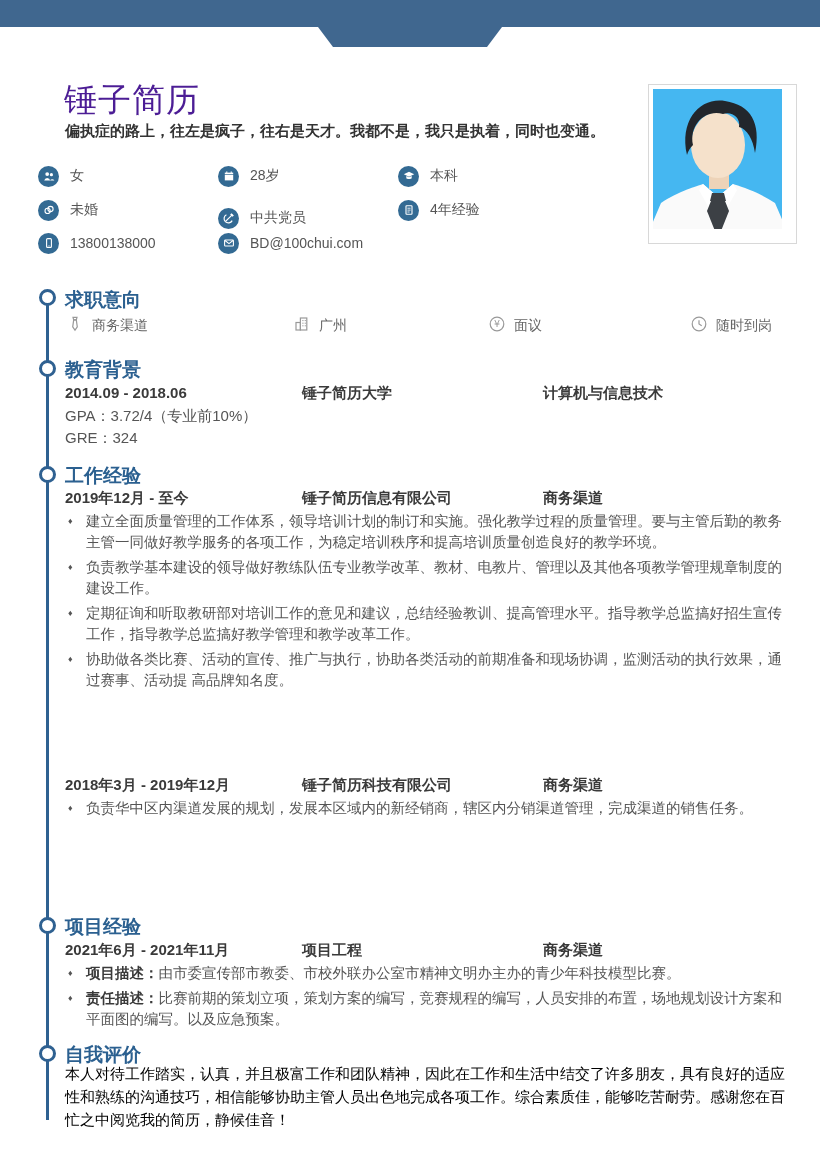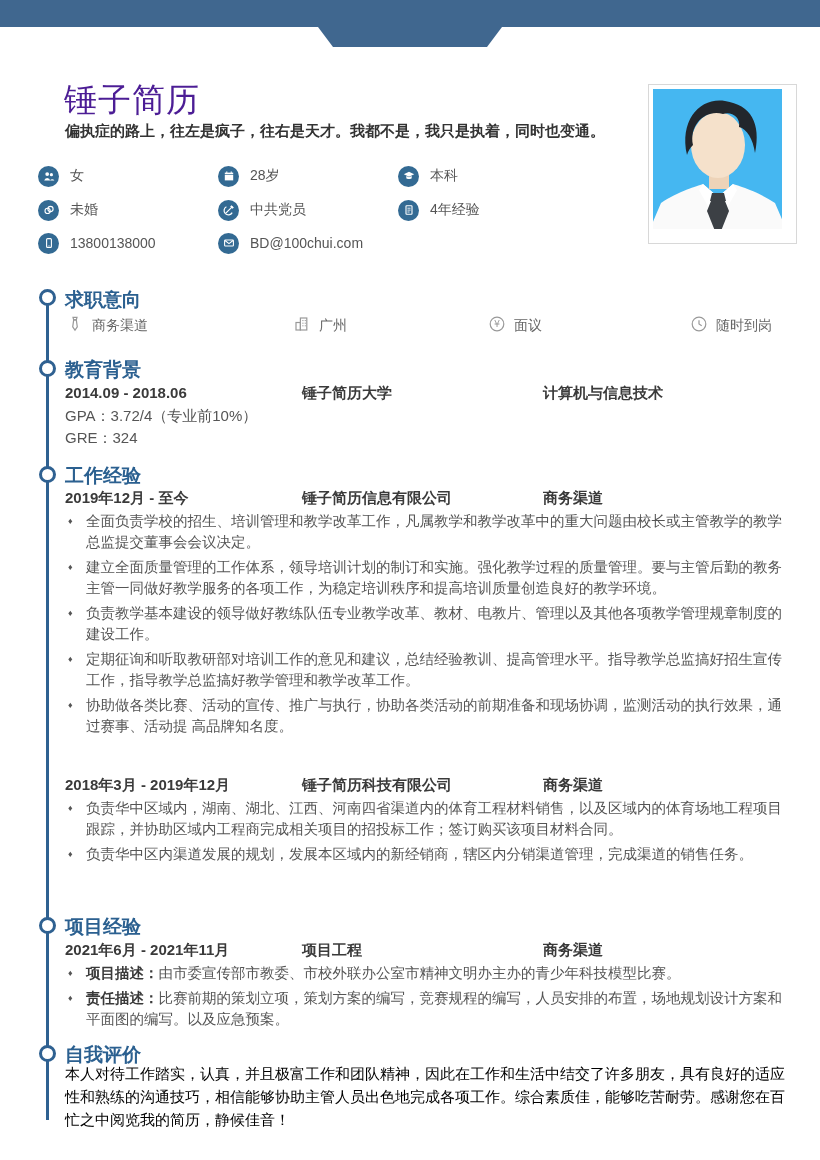--- a/index.html
+++ b/index.html
@@ -97,21 +97,21 @@
     <span class="badge">
       <svg width="12" height="12" viewBox="0 0 12 12">
           <g fill="none" stroke="#fff" stroke-width="1.1">
             <circle cx="4.6" cy="6.9" r="2.6"></circle>
             <circle cx="7.5" cy="5" r="2.6"></circle>
           </g>
         </svg>
     </span>
     <span class="ptext">未婚</span>
   </div>
-  <div class="pitem" style="left:218px;top:200px">
+  <div class="pitem" style="left:218px;top:208px">
     <span class="badge">
       <svg width="12" height="12" viewBox="0 0 12 12">
           <g fill="none" stroke="#fff">
             <path d="M3.4 2.8a4.3 4.3 0 1 0 5.8 5.8" stroke-width="1.2"></path>
             <path d="M2.8 9.2 9.4 2.6" stroke-width="1.2"></path>
             <path d="M7.8 1.8l2.4 2.4" stroke-width="1.9"></path>
           </g>
         </svg>
     </span>
     <span class="ptext">中共党员</span>
@@ -218,34 +218,32 @@
 
   <div class="ring" style="top:466px"></div>
   <h2 class="sec-title" style="top:463px">工作经验</h2>
 
   <div class="trow" style="top:489px">
     <span class="c1">2019年12月 - 至今</span>
     <span class="c2">锤子简历信息有限公司</span>
     <span class="c3">商务渠道</span>
   </div>
   <ul class="blist" style="top:511px">
-    <li>全面负责学校的招生、培训管理和教学改革工作，凡属教学和教学改革中的重大问题由校长或主管教学的教学总监提交董事会会议决定。</li>
     <li>建立全面质量管理的工作体系，领导培训计划的制订和实施。强化教学过程的质量管理。要与主管后勤的教务主管一同做好教学服务的各项工作，为稳定培训秩序和提高培训质量创造良好的教学环境。</li>
     <li>负责教学基本建设的领导做好教练队伍专业教学改革、教材、电教片、管理以及其他各项教学管理规章制度的建设工作。</li>
     <li>定期征询和听取教研部对培训工作的意见和建议，总结经验教训、提高管理水平。指导教学总监搞好招生宣传工作，指导教学总监搞好教学管理和教学改革工作。</li>
     <li>协助做各类比赛、活动的宣传、推广与执行，协助各类活动的前期准备和现场协调，监测活动的执行效果，通过赛事、活动提 高品牌知名度。</li>
   </ul>
 
   <div class="trow" style="top:776px">
     <span class="c1">2018年3月 - 2019年12月</span>
     <span class="c2">锤子简历科技有限公司</span>
     <span class="c3">商务渠道</span>
   </div>
   <ul class="blist" style="top:798px">
-    <li>负责华中区域内，湖南、湖北、江西、河南四省渠道内的体育工程材料销售，以及区域内的体育场地工程项目跟踪，并协助区域内工程商完成相关项目的招投标工作；签订购买该项目材料合同。</li>
     <li>负责华中区内渠道发展的规划，发展本区域内的新经销商，辖区内分销渠道管理，完成渠道的销售任务。</li>
   </ul>
 
   <div class="ring" style="top:917px"></div>
   <h2 class="sec-title" style="top:914px">项目经验</h2>
   <div class="trow" style="top:941px">
     <span class="c1">2021年6月 - 2021年11月</span>
     <span class="c2">项目工程</span>
     <span class="c3">商务渠道</span>
   </div>

